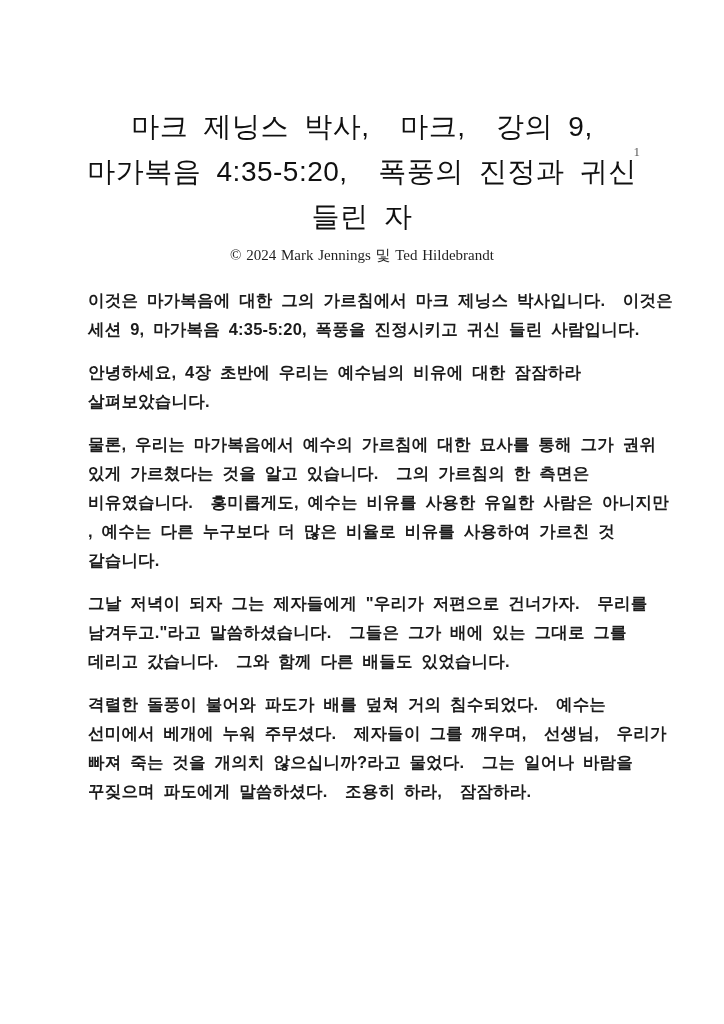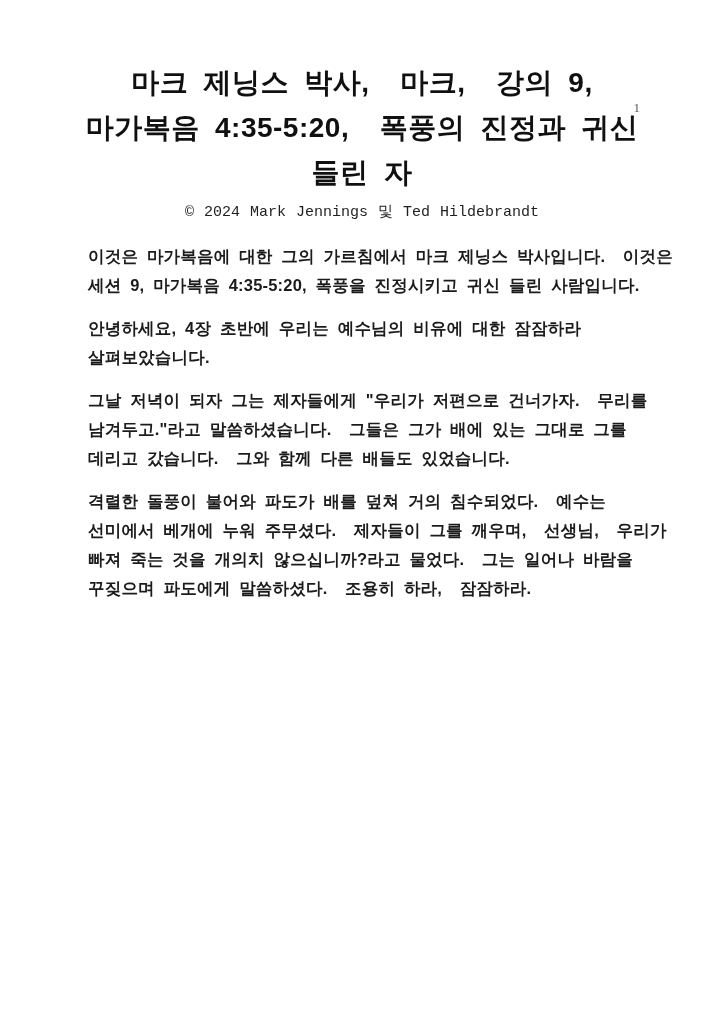--- a/index.html
+++ b/index.html
@@ -20,36 +20,36 @@
   }
   .page-number {
     position: absolute;
     top: 40px;
     right: 84px;
     font-size: 13px;
     color: #5a5a5a;
     font-family: "Liberation Serif", serif;
   }
   .doc-title {
-    margin: 60px 40px 0 40px;
+    margin: 104px 40px 0 40px;
     text-align: center;
     font-size: 28px;
-    font-weight: bold;
+    font-weight: normal;
     line-height: 45px;
     letter-spacing: 0.5px;
     word-spacing: 7px;
     color: #101010;
     white-space: pre-wrap;
   }
   .copyright {
     margin-top: 7px;
     text-align: center;
     font-size: 15px;
     color: #1f1f1f;
-    font-family: Liberation Mono, monospace;
+    font-family: Liberation Serif, serif;
     word-spacing: 1px;
   }
   .body-text {
     margin: 21px 60px 0 88px;
     font-size: 16.5px;
     line-height: 29px;
     word-spacing: 4px;
     letter-spacing: 0.2px;
     color: #1b1b1b;
     font-weight: bold;
@@ -70,20 +70,25 @@
 마가복음 4:35-5:20,  폭풍의 진정과 귀신
 들린 자</h1>
 
   <div class="copyright">© 2024 Mark Jennings 및 Ted Hildebrandt</div>
 
   <div class="body-text">
     <p>이것은 마가복음에 대한 그의 가르침에서 마크 제닝스 박사입니다.  이것은
 세션 9, 마가복음 4:35-5:20, 폭풍을 진정시키고 귀신 들린 사람입니다.</p>
     <p>안녕하세요, 4장 초반에 우리는 예수님의 비유에 대한 잠잠하라
 살펴보았습니다.</p>
+    <p>물론, 우리는 마가복음에서 예수의 가르침에 대한 묘사를 통해 그가 권위
+있게 가르쳤다는 것을 알고 있습니다.  그의 가르침의 한 측면은
+비유였습니다.  흥미롭게도, 예수는 비유를 사용한 유일한 사람은 아니지만
+, 예수는 다른 누구보다 더 많은 비율로 비유를 사용하여 가르친 것
+같습니다.</p>
     <p>그날 저녁이 되자 그는 제자들에게 "우리가 저편으로 건너가자.  무리를
 남겨두고."라고 말씀하셨습니다.  그들은 그가 배에 있는 그대로 그를
 데리고 갔습니다.  그와 함께 다른 배들도 있었습니다.</p>
     <p>격렬한 돌풍이 불어와 파도가 배를 덮쳐 거의 침수되었다.  예수는
 선미에서 베개에 누워 주무셨다.  제자들이 그를 깨우며,  선생님,  우리가
 빠져 죽는 것을 개의치 않으십니까?라고 물었다.  그는 일어나 바람을
 꾸짖으며 파도에게 말씀하셨다.  조용히 하라,  잠잠하라.</p>
   </div>
 
 </div>

